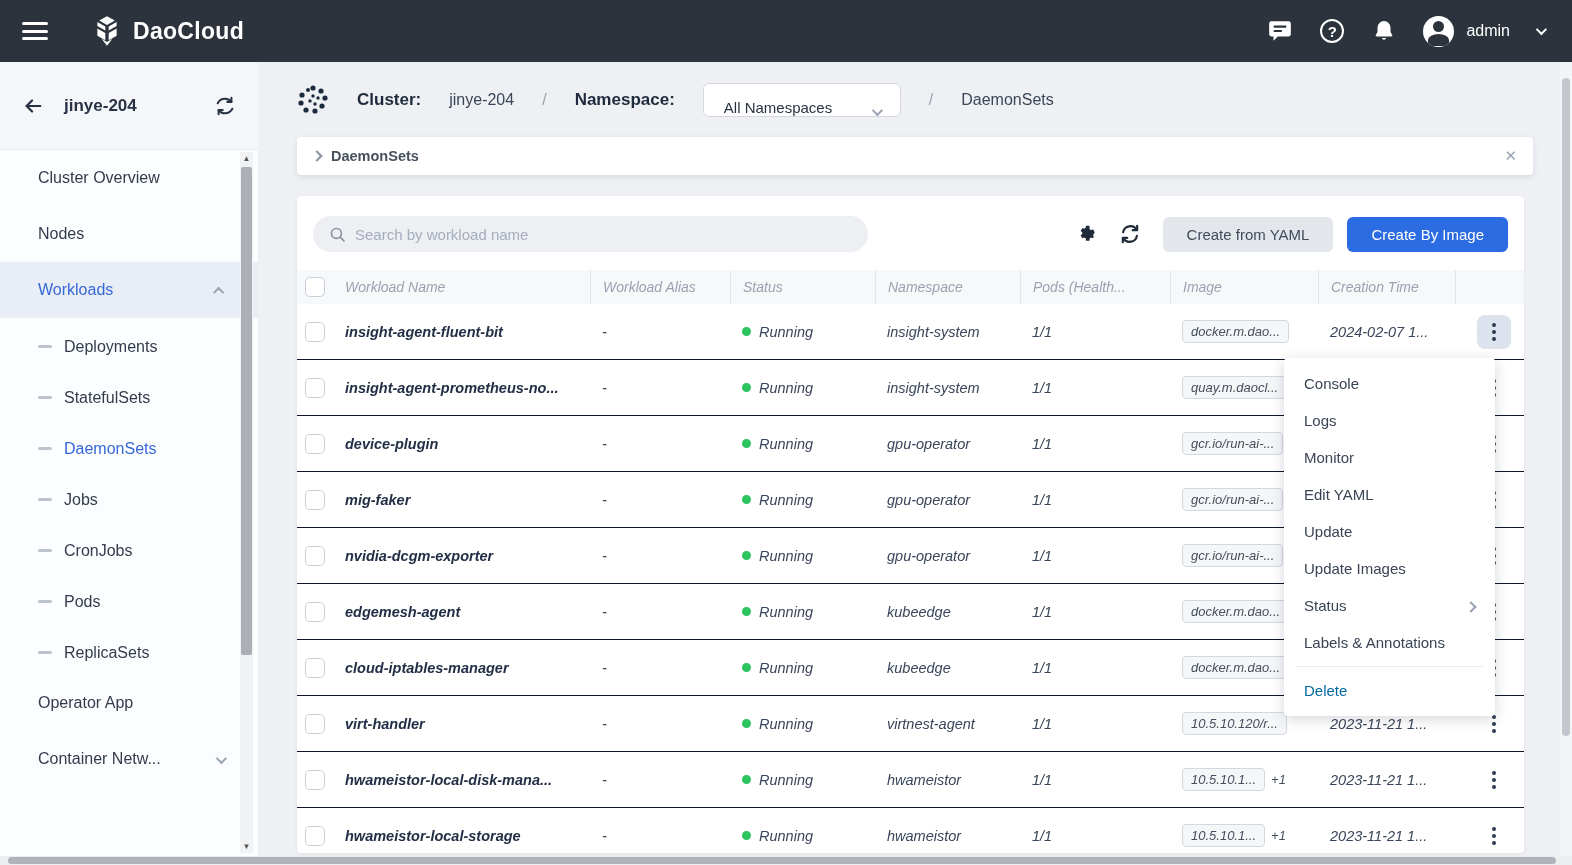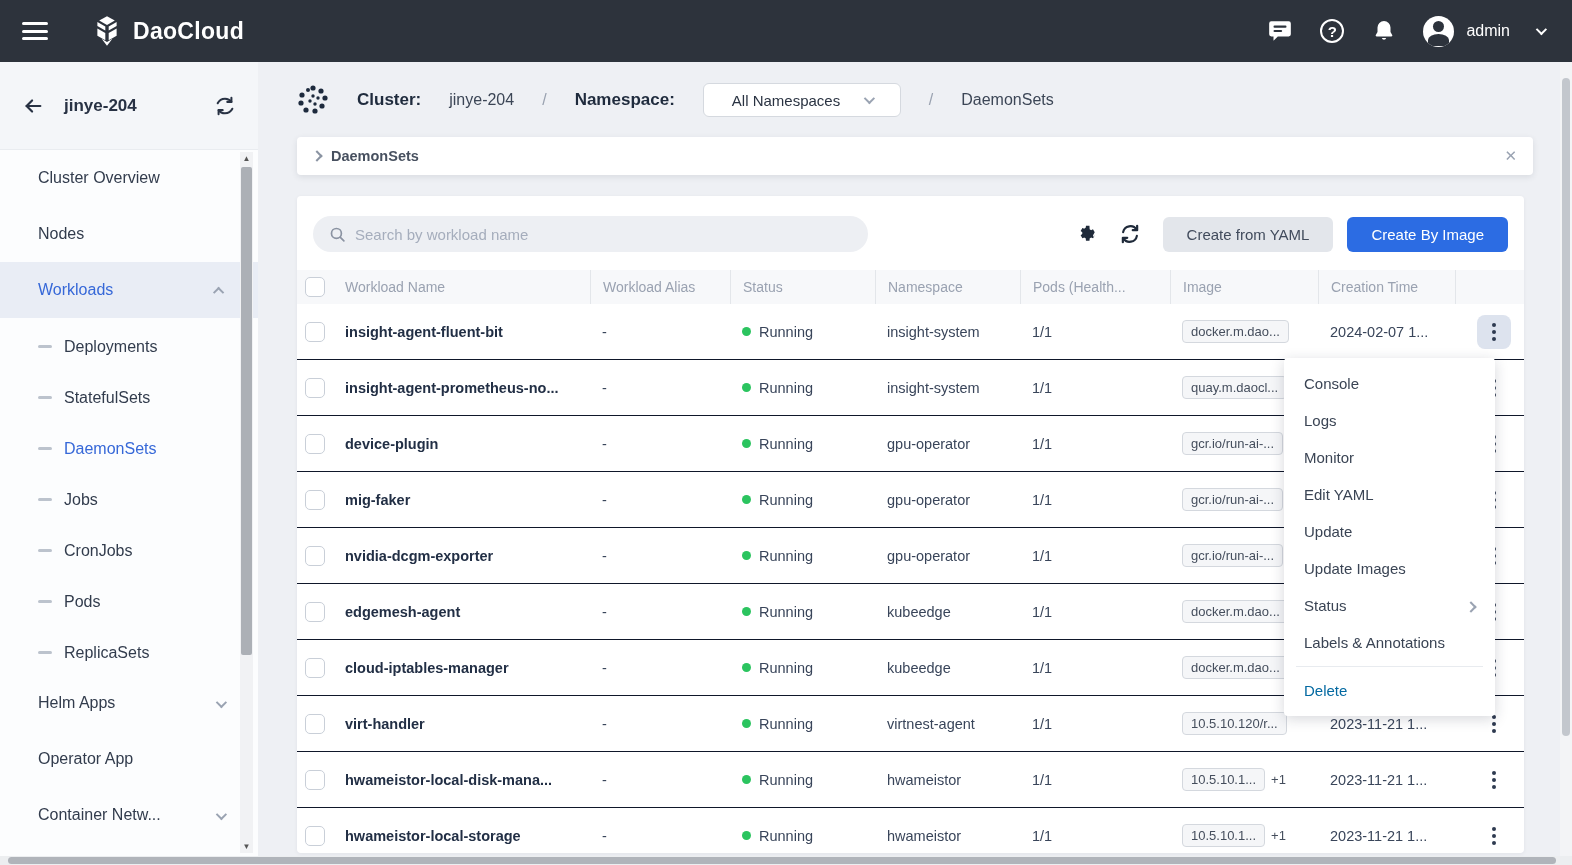--- a/index.html
+++ b/index.html
@@ -46,39 +46,39 @@
   .side-scroll .arrow { position:absolute; left:0; width:13px; height:13px; font-size:8px; color:#555; text-align:center; line-height:13px; }
   .side-scroll .arrow.up { top:0; } .side-scroll .arrow.dn { bottom:0; }
   .side-scroll .thumb { position:absolute; left:1px; width:11px; top:15px; height:488px; background:#ACB0B6; border-radius:2px; }
 
   
   .main { flex:1; position:relative; overflow:hidden; }
   .crumb-strip { margin:13px 39px 0; height:50px; display:flex; align-items:center; gap:28px; font-size:16px; }
   .crumb-strip .lbl { font-weight:bold; color:#1F2B3D; font-size:17px; }
   .crumb-strip .val { color:#3C4656; }
   .crumb-strip .slash { color:#9AA2B0; }
-  .ns-select { width:198px; height:34px; background:#fff; border:1px solid #D5D9DF; border-radius:6px; display:flex; align-items:center; padding:0 28px; font-size:15px; color:#2A3342; cursor:pointer; }
+  .ns-select { width:198px; height:34px; background:#fff; border:1px solid #D5D9DF; border-radius:6px; display:flex; align-items:flex-end; padding:0 20px; font-size:15px; color:#2A3342; cursor:pointer; }
   .ns-select .chev { margin-left:auto; }
 
   .tabbar { margin:12px 39px 0; height:38px; background:#fff; border-radius:4px; box-shadow:0 2px 6px rgba(30,40,60,.10); display:flex; align-items:center; padding:0 16px; }
   .tabbar .title { font-size:14.5px; font-weight:bold; color:#47505F; margin-left:10px; }
   .tabbar .close { margin-left:auto; color:#9AA3B2; font-size:15px; cursor:pointer; }
 
   .card { margin:21px 48px 0 39px; height:657px; background:#fff; border-radius:4px; box-shadow:0 1px 4px rgba(31,41,55,.06); position:relative; overflow:hidden; }
   .toolbar { display:flex; align-items:center; padding:20px 16px 18px; }
   .search { width:555px; height:36px; border-radius:18px; background:#EDEFF3; display:flex; align-items:center; padding:0 16px; gap:9px; }
   .search input { border:none; outline:none; background:transparent; font-size:15px; color:#0c4a6e; width:100%; font-family:inherit; }
   .search input::placeholder { color:#A5ADBC; }
   .tool-icons { margin-left:auto; display:flex; align-items:center; gap:22px; }
   .btn { height:35px; border:none; border-radius:6px; font-size:15px; font-family:inherit; cursor:pointer; padding:0 24px; }
   .btn.gray { background:#E3E6EB; color:#414B5C; }
   .btn.blue { background:#2C6CE3; color:#fff; margin-left:-8px; }
   .icon-btn { background:none; border:none; cursor:pointer; display:flex; padding:0; }
 
-  .thead, .trow { display:grid; grid-template-columns:36px 257px 140px 145px 145px 150px 148px 137px 1fr; align-items:center; }
+  .thead, .trow { display:grid; grid-template-columns:36px 257px 140px 145px 145px 150px 148px 137px 1fr; align-items:center;font-style:italic; }
   .thead { height:34px; background:#F7F8FA; color:#9AA2B1; font-size:14px; }
   .hcell { padding-left:12px; height:100%; display:flex; align-items:center; white-space:nowrap; overflow:hidden; }
   .hcell.sep { border-left:1px solid #E3E6EA; }
   .trow { height:56px; border-bottom:1px solid #0f172a; font-size:14.5px; color:#39455A; }
   .cell { padding-left:12px; white-space:nowrap; overflow:hidden; display:flex; align-items:center; }
   .c-check { justify-content:center; padding-left:0; }
   .checkbox { width:20px; height:20px; border:1.5px solid #C9CFD8; border-radius:5px; background:#fff; cursor:pointer; }
   .wname { font-weight:bold; color:#222F45; cursor:pointer; }
   .dot { width:9px; height:9px; border-radius:50%; background:#2BC45F; margin-right:8px; flex:none; }
   .img-pill { background:#F5F6F8; border:1px solid #D4D8DE; border-radius:4px; padding:3px 8px; font-size:13px; color:#454E5D; }
@@ -223,25 +223,20 @@
         <div class="nav-item sub">
     <span class="dash"></span>
     <span class="nav-label">Pods</span>
 
   </div>
         <div class="sub-group"></div>
         <div class="nav-item sub">
     <span class="dash"></span>
     <span class="nav-label">ReplicaSets</span>
 
-  </div>
-        <div class="nav-item top">
-
-    <span class="nav-label">Helm Apps</span>
-    <span class="chev-wrap"><span class="chev down"></span></span>
   </div>
         <div class="nav-item top">
 
     <span class="nav-label">Operator App</span>
 
   </div>
         <div class="nav-item top">
 
     <span class="nav-label">Container Netw...</span>
     <span class="chev-wrap"><span class="chev down"></span></span>

